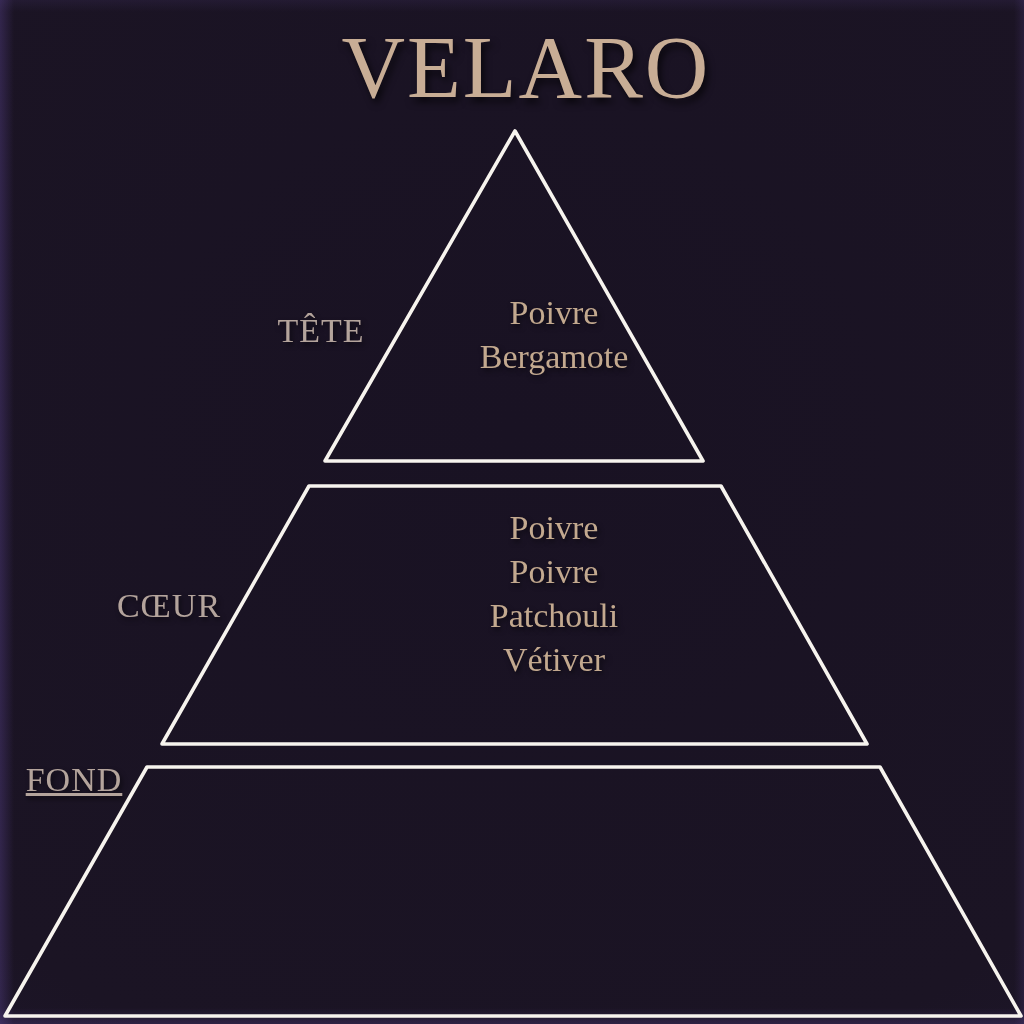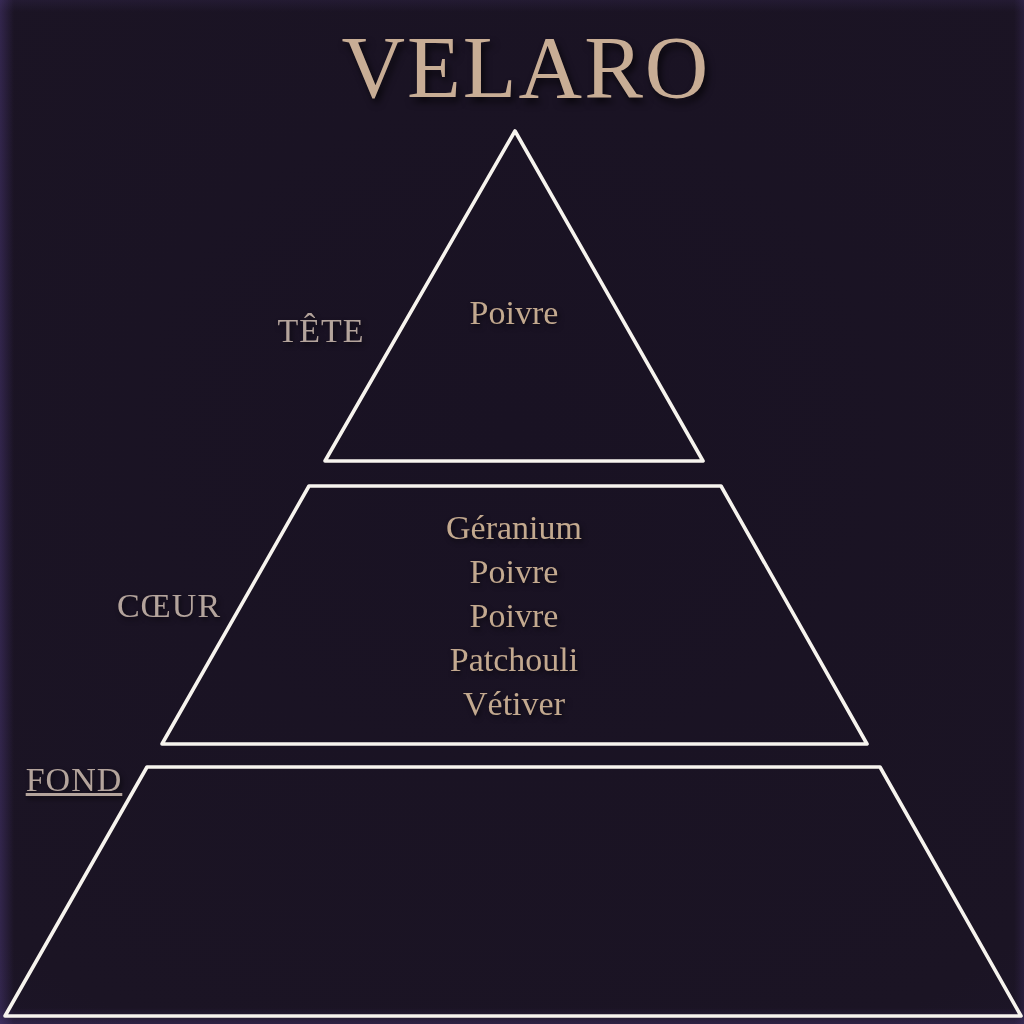--- a/index.html
+++ b/index.html
@@ -63,20 +63,21 @@
   .label-coeur { left: 169px; top: 606px; }
   .label-fond  { left:  74px; top: 780px; text-decoration: underline; }
   .notes {
     position: absolute;
     transform: translateX(-50%);
     text-align: center;
     color: #c3a98f;
     font-size: 34px;
     white-space: nowrap;
     text-shadow: 2px 3px 5px rgba(0,0,0,0.5);
+    margin-left: 40px;
   }
   .notes .note { line-height: 44px; }
   .notes-tete  { left: 514px; top: 291px; }
   .notes-coeur { left: 514px; top: 506px; }
   .notes-fond  { left: 512px; top: 817px; }
   .notes-fond .note { line-height: 46px; }
 </style>
 </head>
 <body>
 
@@ -89,24 +90,24 @@
   </svg>
 
   <h1 class="brand-title">VELARO</h1>
 
   <div class="level-label label-tete">TÊTE</div>
   <div class="level-label label-coeur">CŒUR</div>
   <div class="level-label label-fond">FOND</div>
 
   <div class="notes notes-tete">
     <div class="note">Poivre</div>
+    <div class="note">Bergamote</div>
   </div>
 
   <div class="notes notes-coeur">
-    <div class="note">Géranium</div>
     <div class="note">Poivre</div>
     <div class="note">Poivre</div>
     <div class="note">Patchouli</div>
     <div class="note">Vétiver</div>
   </div>
 
   <div class="notes notes-fond">
   </div>
 
 </div>

